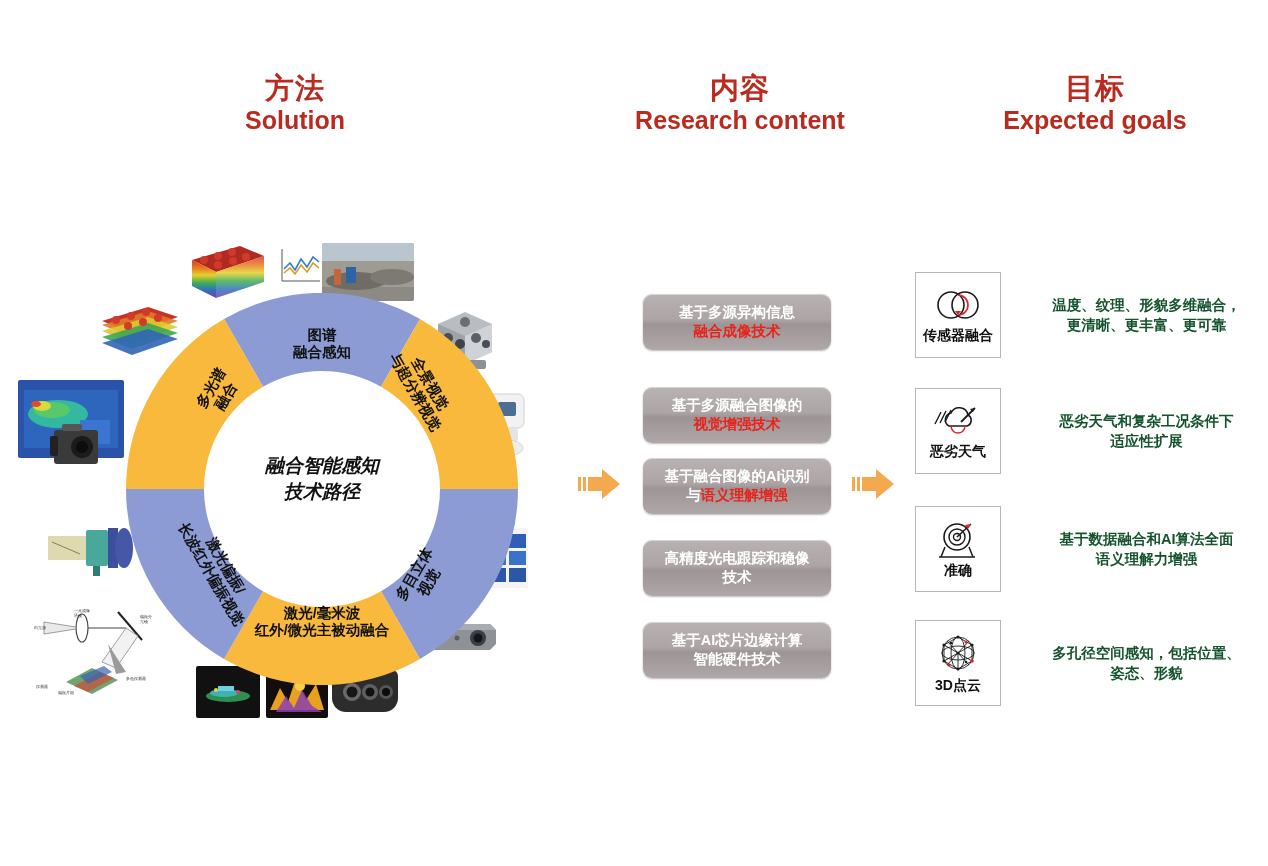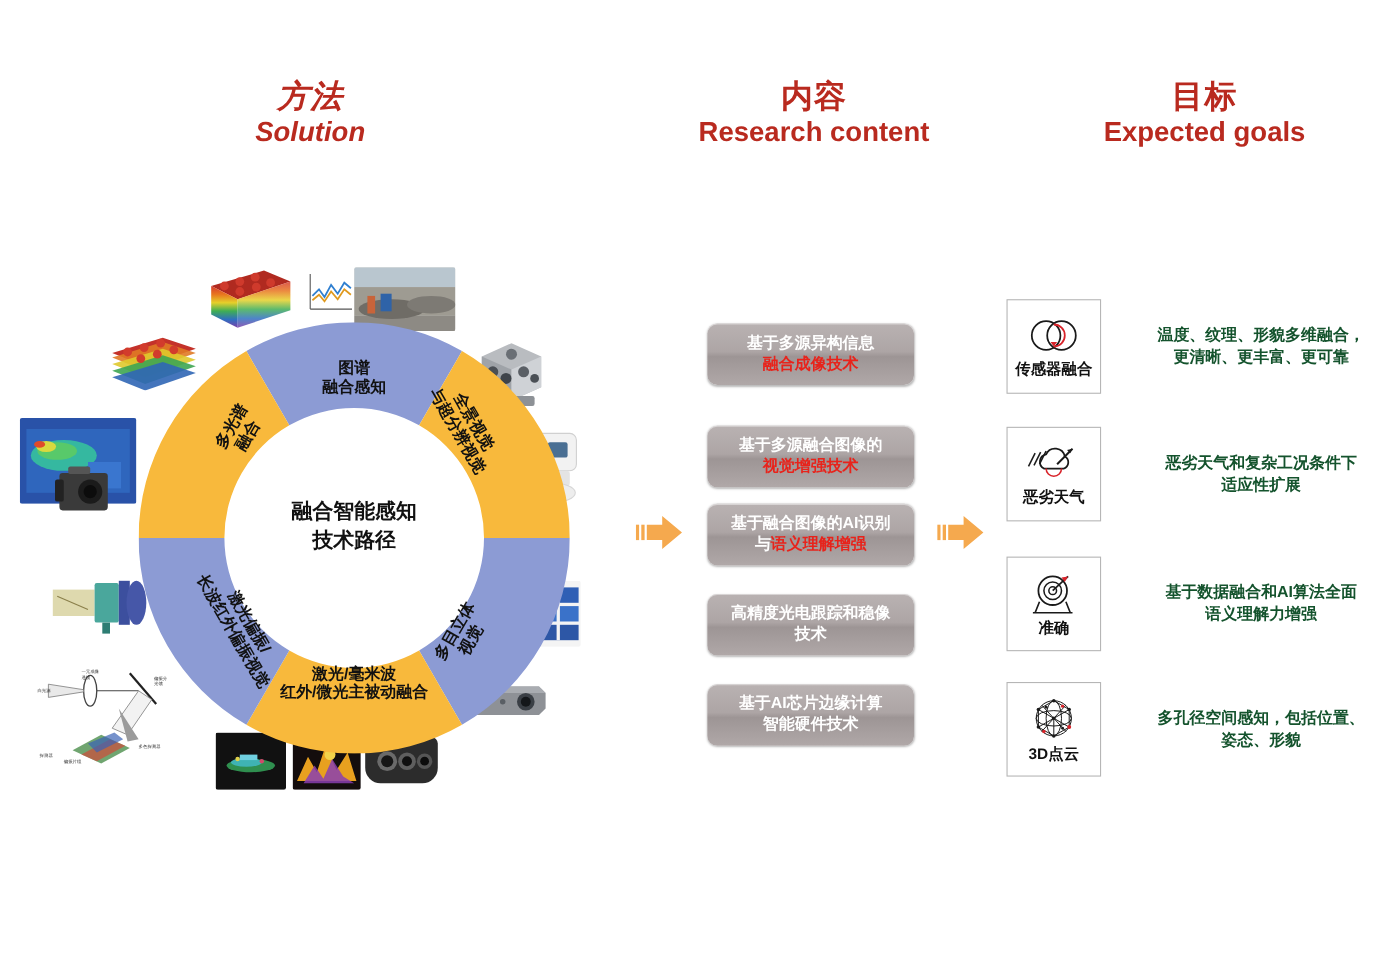--- a/index.html
+++ b/index.html
@@ -8,31 +8,31 @@
     width:1268px;height:866px;background:#ffffff;overflow:hidden;
     font-family:"Liberation Sans","DejaVu Sans",sans-serif;
     position:relative;
   }
   .stage{position:absolute;inset:0;}
 
   
   .col-head{position:absolute;text-align:center;color:#B92A1F;font-weight:bold;line-height:1.12;}
   .col-head .cn{font-size:29px;letter-spacing:1px;display:block;}
   .col-head .en{font-size:25px;display:block;margin-top:2px;}
-  #head-solution{left:157px;top:72px;width:250px;font-style:italic;}
+  #head-solution{left:170px;top:72px;width:250px;}
   #head-content {left:600px;top:72px;width:280px;}
   #head-goals   {left:955px;top:72px;width:280px;}
 
   
   #wheel-wrap{position:absolute;left:126px;top:293px;width:392px;height:392px;}
   #wheel-svg{position:absolute;left:0;top:0;width:392px;height:392px;}
   .seg-label{position:absolute;color:#111;font-weight:bold;text-align:center;line-height:1.2;
              font-size:14.5px;white-space:nowrap;}
   #wheel-center{position:absolute;left:96px;top:160px;width:200px;text-align:center;
-                font-size:19px;font-weight:bold;color:#111;line-height:1.35;}
+                font-size:19px;font-weight:bold;color:#111;line-height:1.35;font-style:italic;}
 
   
   .thumb{position:absolute;border-radius:2px;overflow:hidden;}
 
   
   .arrow{position:absolute;width:46px;height:44px;}
 
   
   .cbox{position:absolute;left:643px;width:188px;height:56px;border-radius:9px;
         background:linear-gradient(180deg,#b9b2b2 0%,#ada5a5 46%,#9d9595 54%,#b0a8a8 100%);

